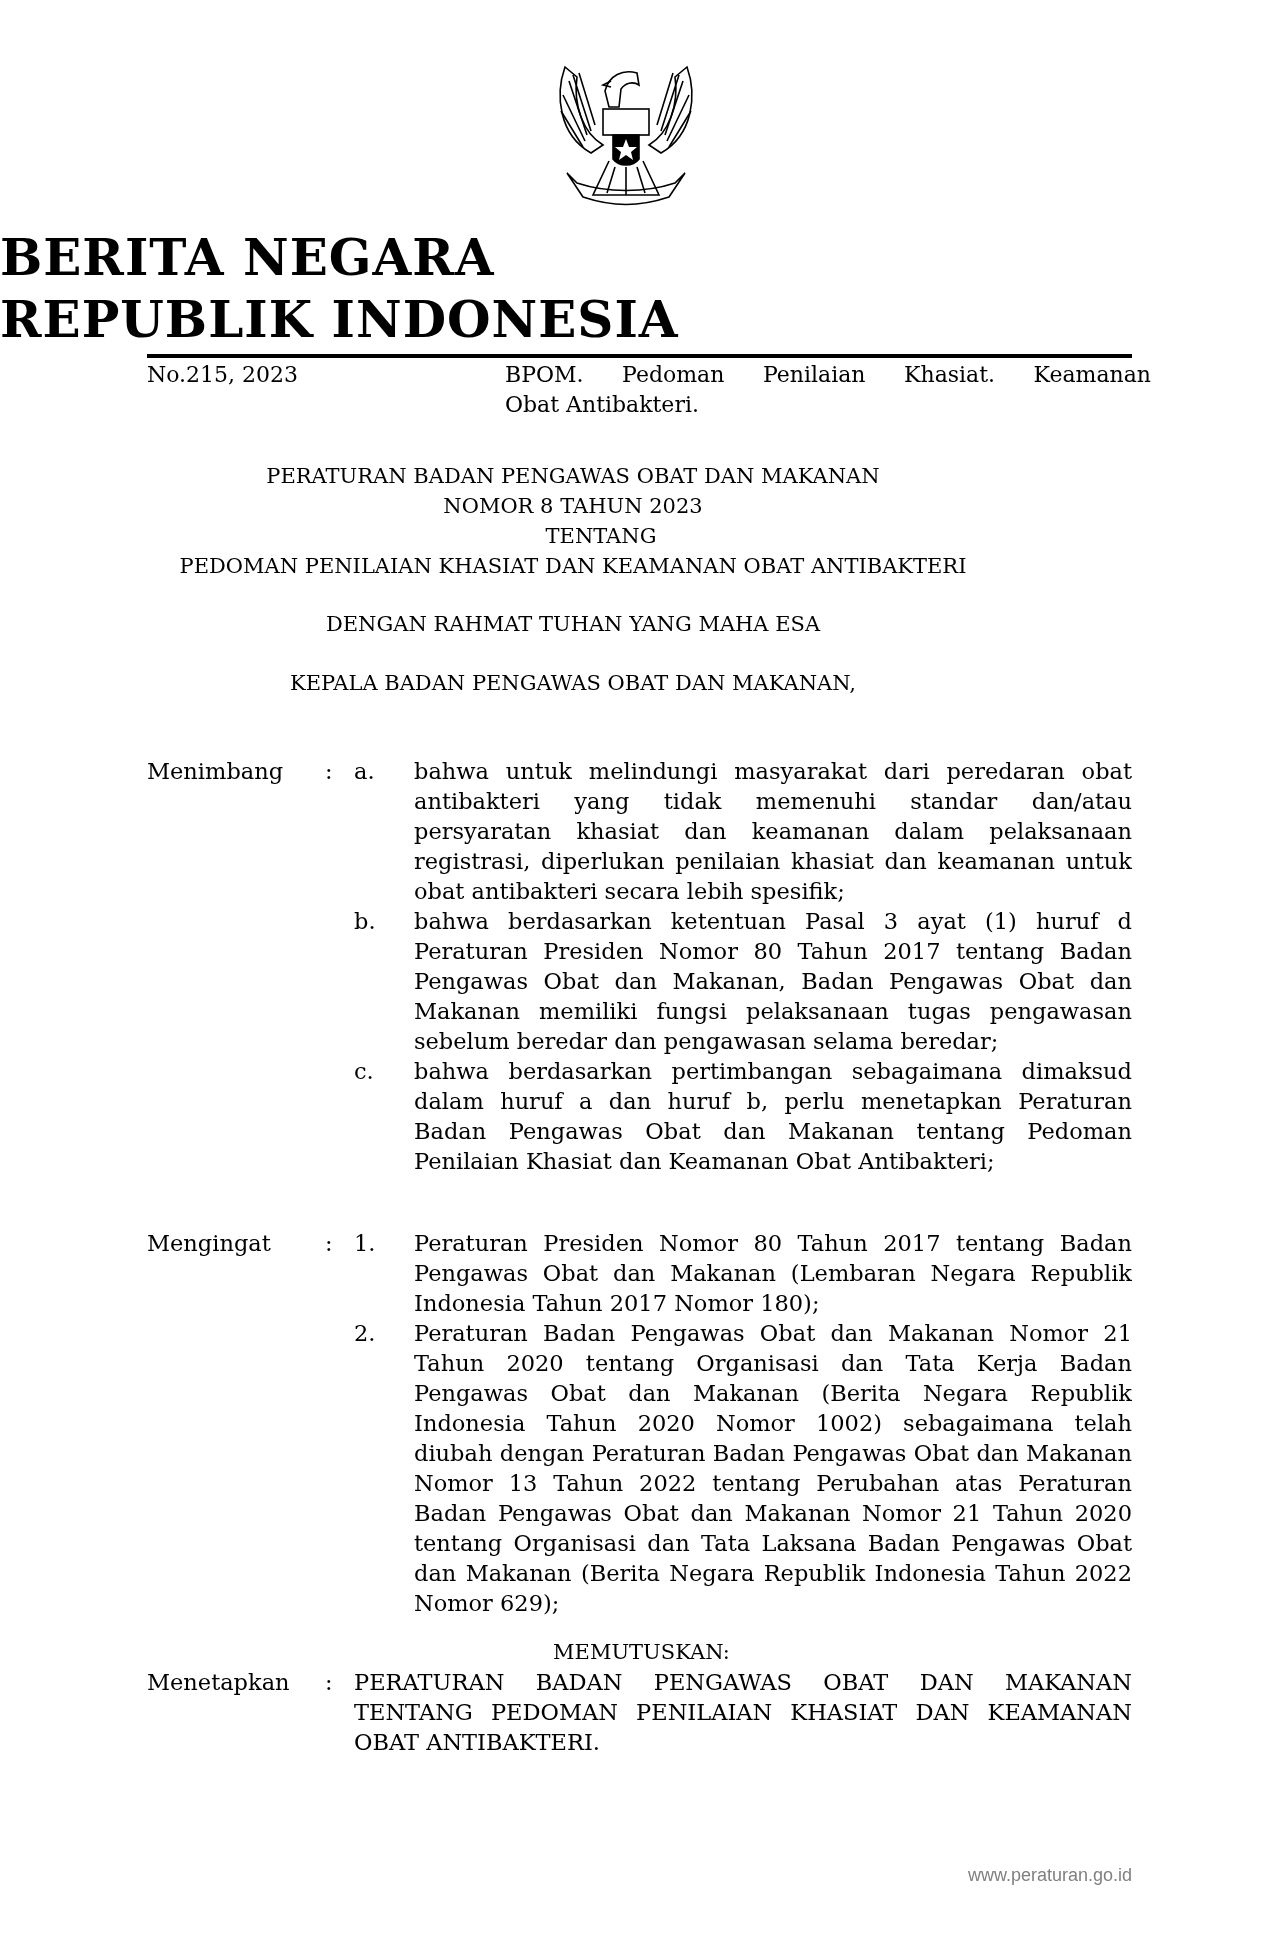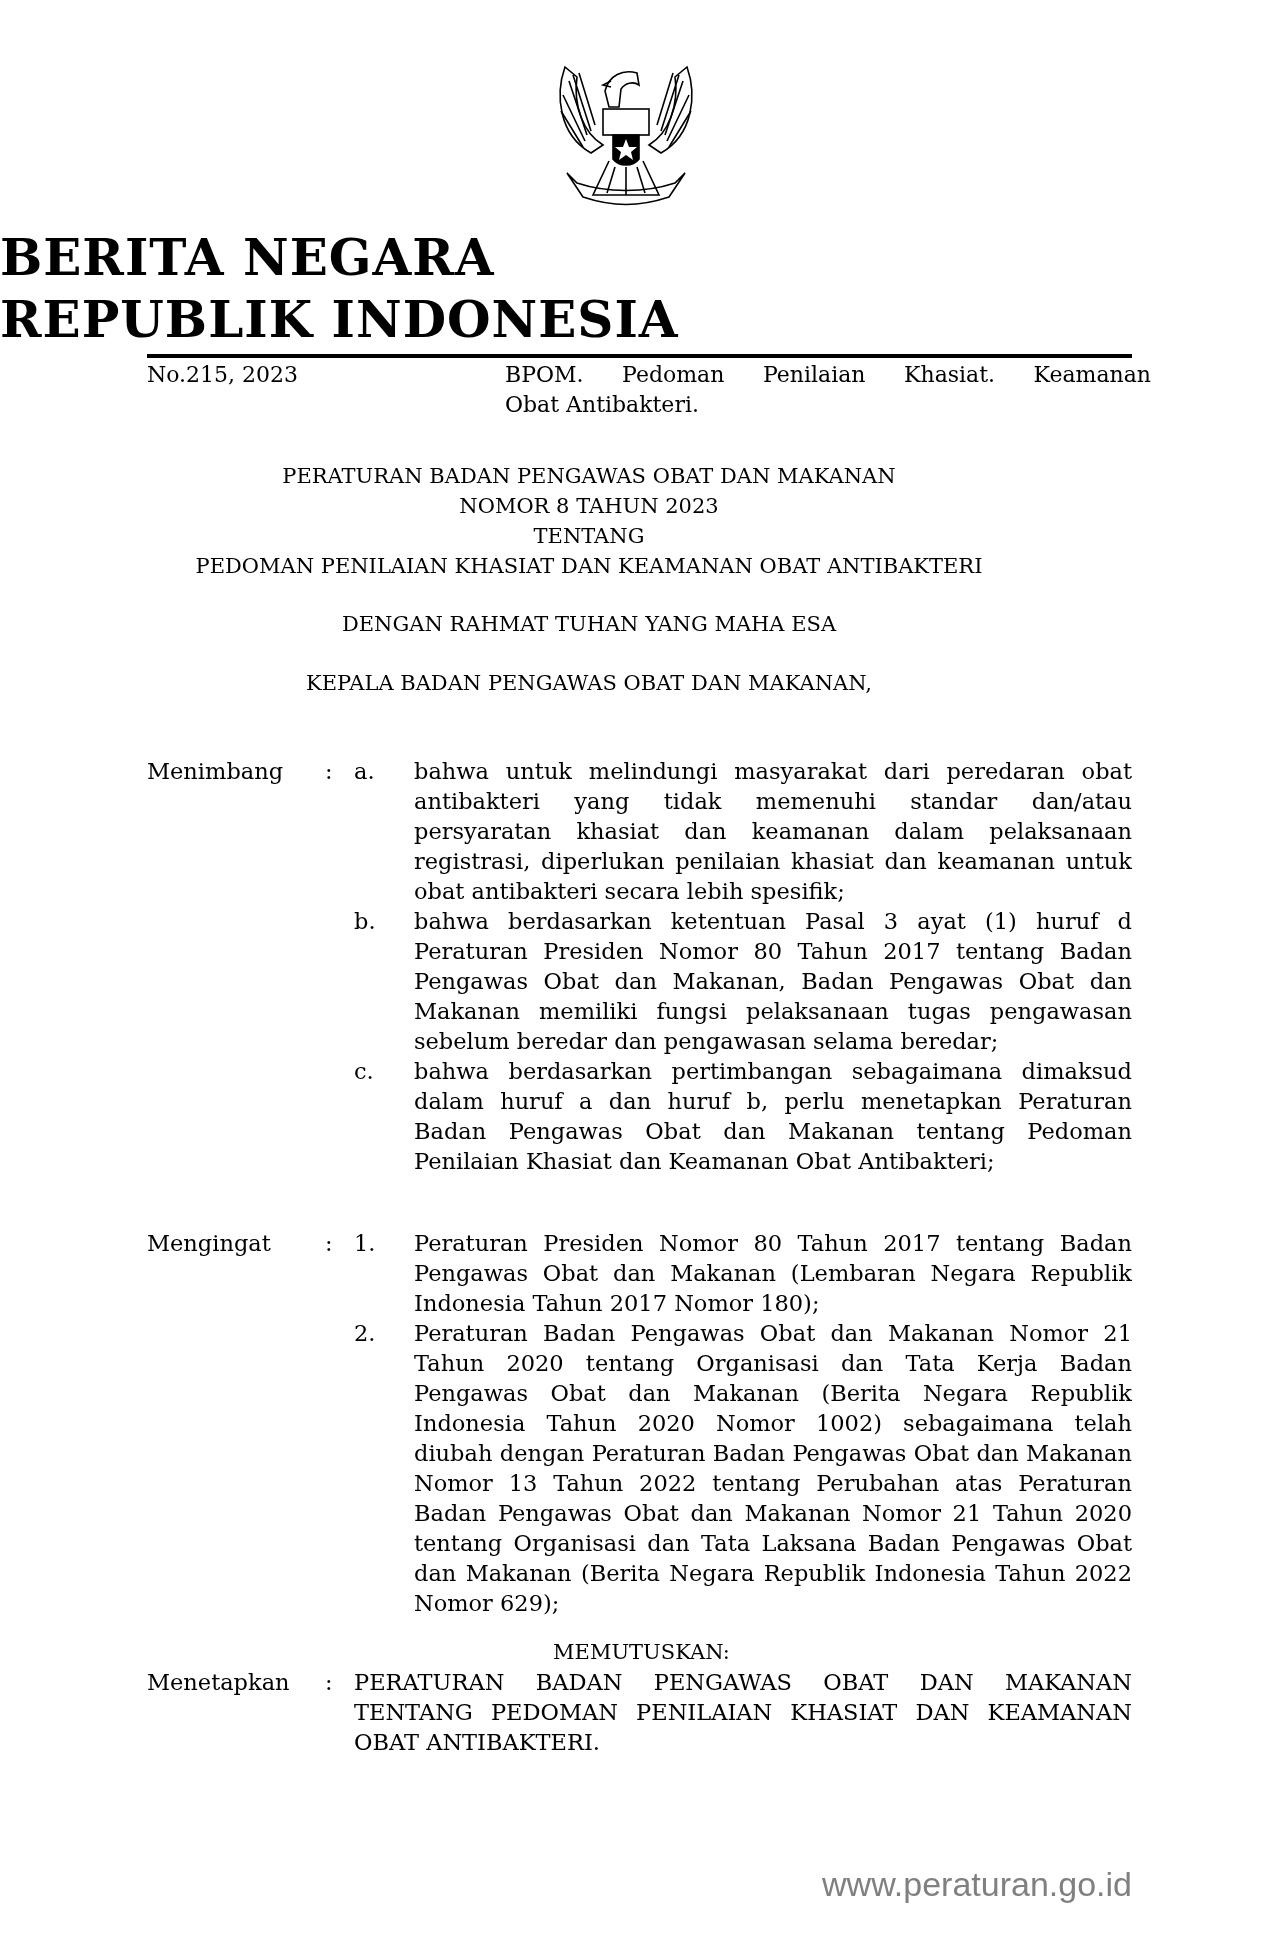--- a/index.html
+++ b/index.html
@@ -26,39 +26,39 @@
     .head-left {
       position: absolute; left: 147px; top: 360px; font-size: 22px; line-height: 30px;
     }
     .head-right {
       position: absolute; left: 486px; top: 360px; width: 646px; font-size: 22px; line-height: 30px;
       text-align: justify; text-align-last: left; margin-left: 19px;
     }
     .head-right .line1 { display: block; text-align: justify; text-align-last: justify; }
 
     .center-line {
-      position: absolute; left: 16px; width: 1146px; text-align: center;
+      position: absolute; left: 0; width: 1146px; text-align: center;
       font-size: 21px; line-height: 30px;
     }
 
     
     .section { position: absolute; left: 147px; width: 985px; font-size: 22.5px; line-height: 30px; }
     .label { position: absolute; left: 0; top: 0; }
     .colon { position: absolute; left: 178px; top: 0; }
     .item { position: relative; }
     .marker { position: absolute; left: 207px; top: 0; }
     .text {
       margin-left: 267px; width: 718px; text-align: justify;
     }
     .text.plain { margin-left: 207px; width: 778px; }
 
     .footer-url {
       position: absolute; right: 143px; top: 1865px;
       font-family: "Liberation Sans", "DejaVu Sans", sans-serif;
-      font-size: 34px; color: #808080;
+      font-size: 18px; color: #808080;
     }
   </style>
 </head>
 <body>
 
 <div class="page">
 
   <svg class="emblem" viewBox="0 0 146 160">
     <g fill="none" stroke="#000" stroke-width="1.6">
 
@@ -87,21 +87,21 @@
   <div class="rule"></div>
 
   <div class="head-left">No.215, 2023</div>
   <div class="head-right">
     <span class="line1">BPOM. Pedoman Penilaian Khasiat. Keamanan</span>
     <span>Obat Antibakteri.</span>
   </div>
 
   <div class="center-line" style="top:461px;">PERATURAN BADAN PENGAWAS OBAT DAN MAKANAN</div>
   <div class="center-line" style="top:491px;">NOMOR 8 TAHUN 2023</div>
-  <div class="center-line" style="top:521px;">TENTANG</div>
+  <div class="center-line" style="top:521px;margin-left:28px;">TENTANG</div>
   <div class="center-line" style="top:551px;">PEDOMAN PENILAIAN KHASIAT DAN KEAMANAN OBAT ANTIBAKTERI</div>
   <div class="center-line" style="top:609px;">DENGAN RAHMAT TUHAN YANG MAHA ESA</div>
   <div class="center-line" style="top:668px;">KEPALA BADAN PENGAWAS OBAT DAN MAKANAN,</div>
 
   <div class="section" style="top:756px;">
     <span class="label">Menimbang</span>
     <span class="colon">:</span>
     <div class="item">
       <span class="marker">a.</span>
       <div class="text">bahwa untuk melindungi masyarakat dari peredaran obat antibakteri yang tidak memenuhi standar dan/atau persyaratan khasiat dan keamanan dalam pelaksanaan registrasi, diperlukan penilaian khasiat dan keamanan untuk obat antibakteri secara lebih spesifik;</div>

